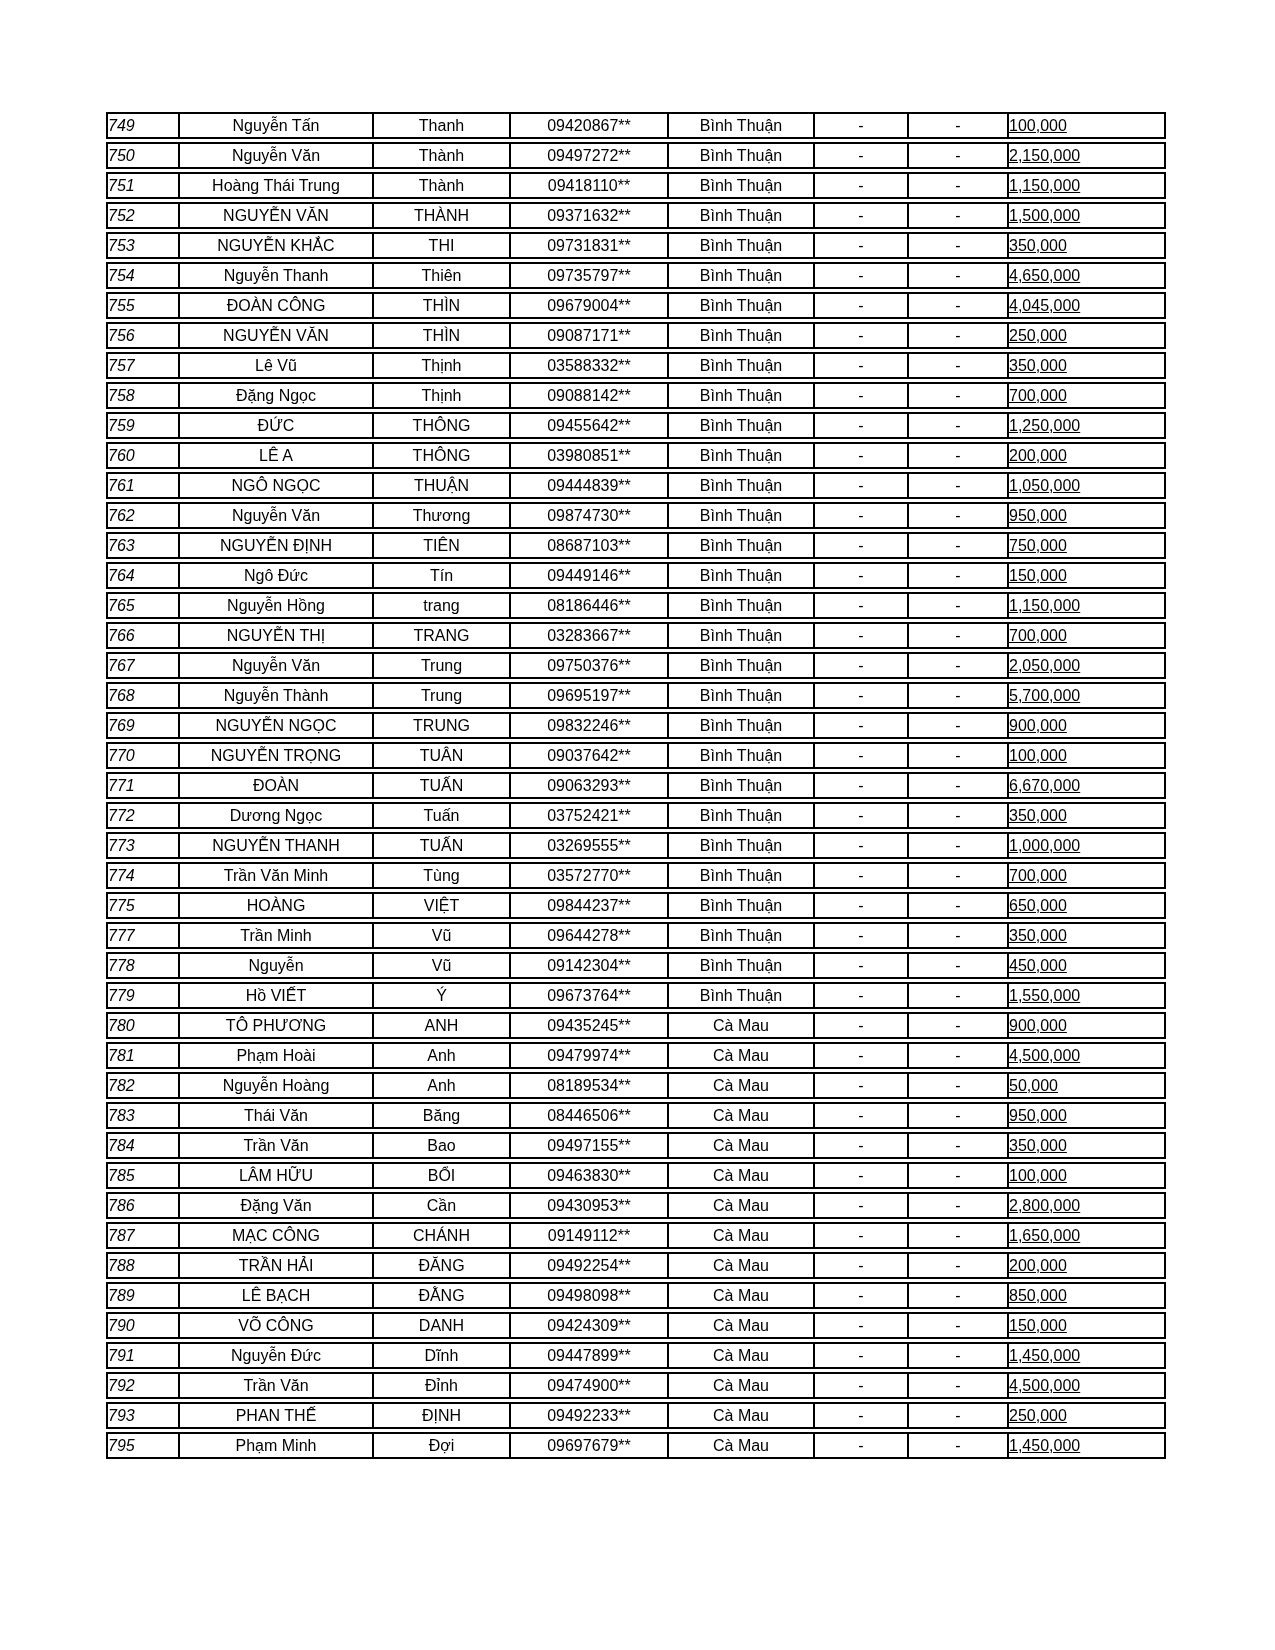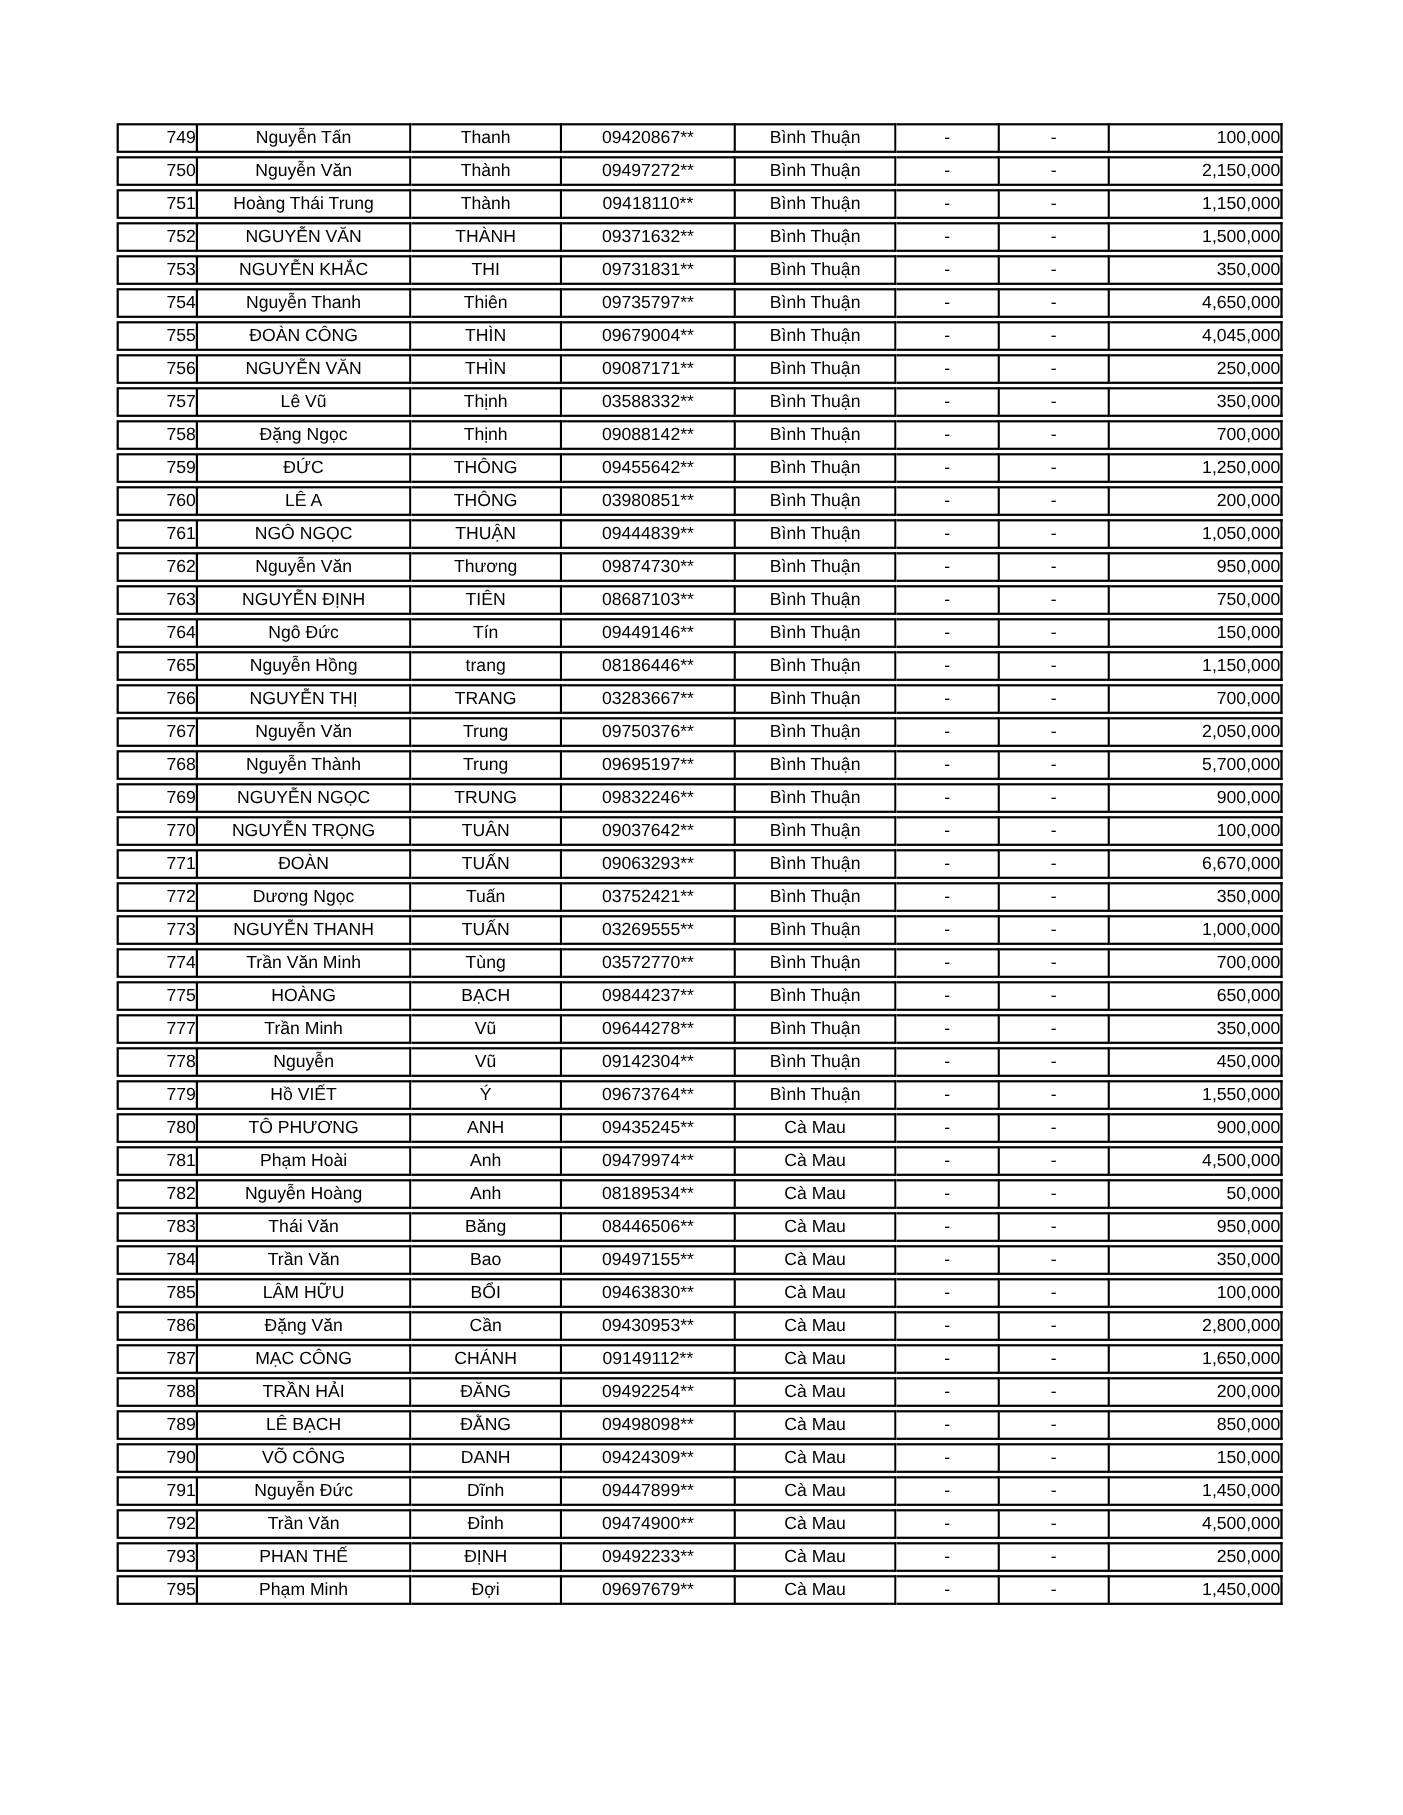--- a/index.html
+++ b/index.html
@@ -35,23 +35,23 @@
     line-height: 23px;
     color: #000000;
     vertical-align: middle;
     white-space: nowrap;
     overflow: hidden;
     background: #ffffff;
   }
   table.donor-table td:first-child {
     border-left: 2px solid #000000;
   }
-  td.c0 { text-align: right; padding-right: 4px; }
+  td.c0 { text-align: left; padding-right: 4px; font-style: italic; }
   td.c1, td.c2, td.c3, td.c4, td.c5, td.c6 { text-align: center; }
-  td.c7 { text-align: right; padding-right: 9px; }
+  td.c7 { text-align: left; padding-right: 9px; text-decoration: underline; }
 </style>
 </head>
 <body>
 
 <div class="page">
   <table class="donor-table">
     <colgroup>
       <col style="width:74px">
       <col style="width:194px">
       <col style="width:137px">
@@ -318,21 +318,21 @@
           <td class="c2">Tùng</td>
           <td class="c3">03572770**</td>
           <td class="c4">Bình Thuận</td>
           <td class="c5">-</td>
           <td class="c6">-</td>
           <td class="c7">700,000</td>
         </tr>
         <tr>
           <td class="c0">775</td>
           <td class="c1">HOÀNG</td>
-          <td class="c2">BẠCH</td>
+          <td class="c2">VIỆT</td>
           <td class="c3">09844237**</td>
           <td class="c4">Bình Thuận</td>
           <td class="c5">-</td>
           <td class="c6">-</td>
           <td class="c7">650,000</td>
         </tr>
         <tr>
           <td class="c0">777</td>
           <td class="c1">Trần Minh</td>
           <td class="c2">Vũ</td>

